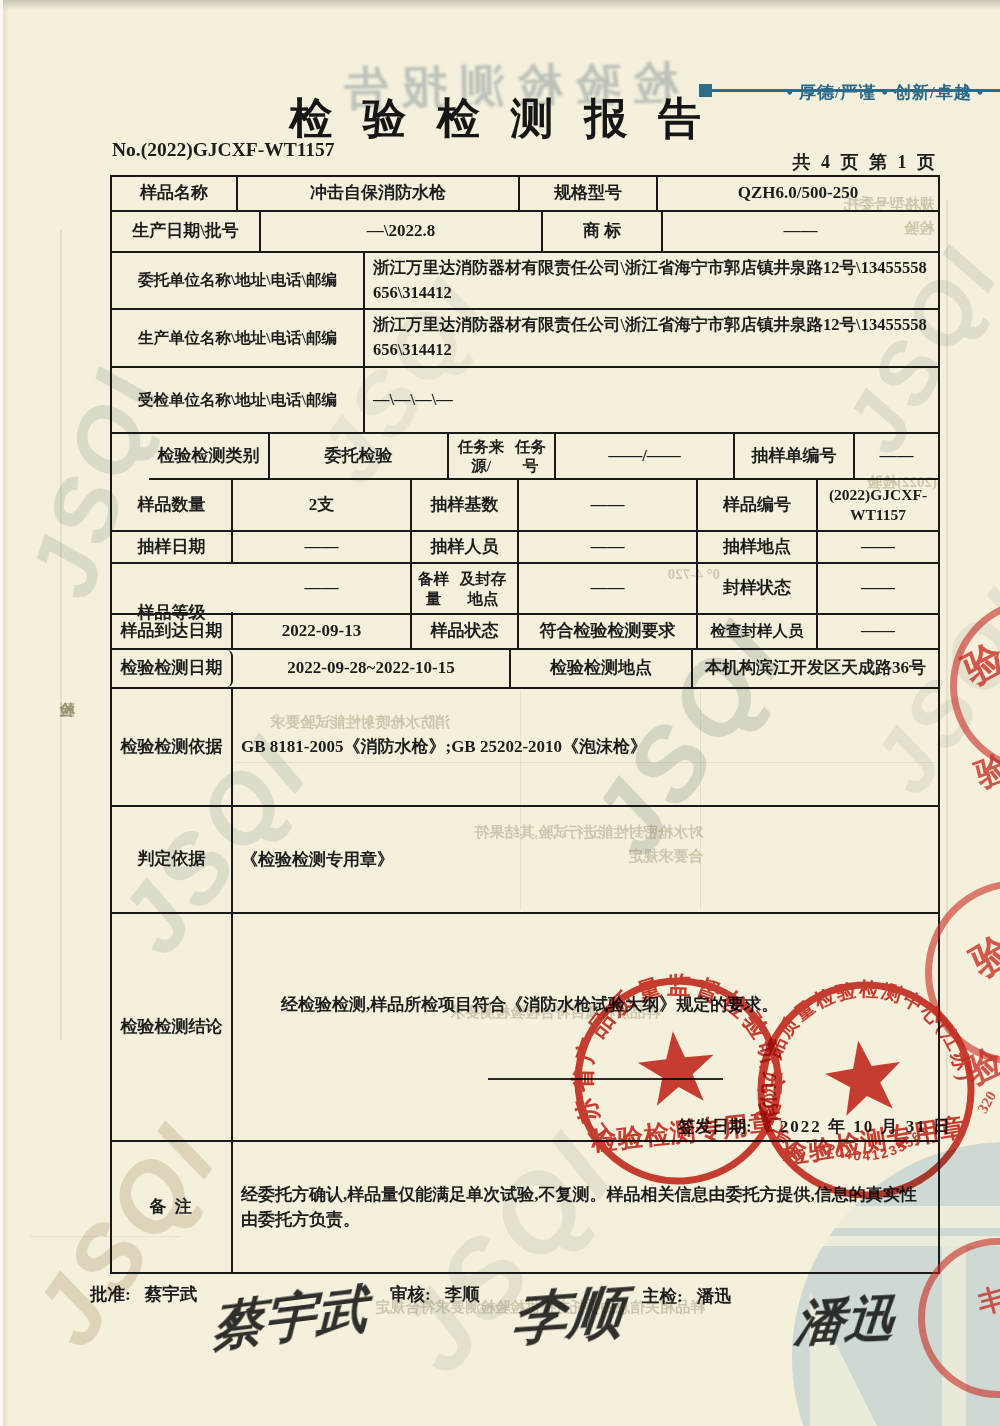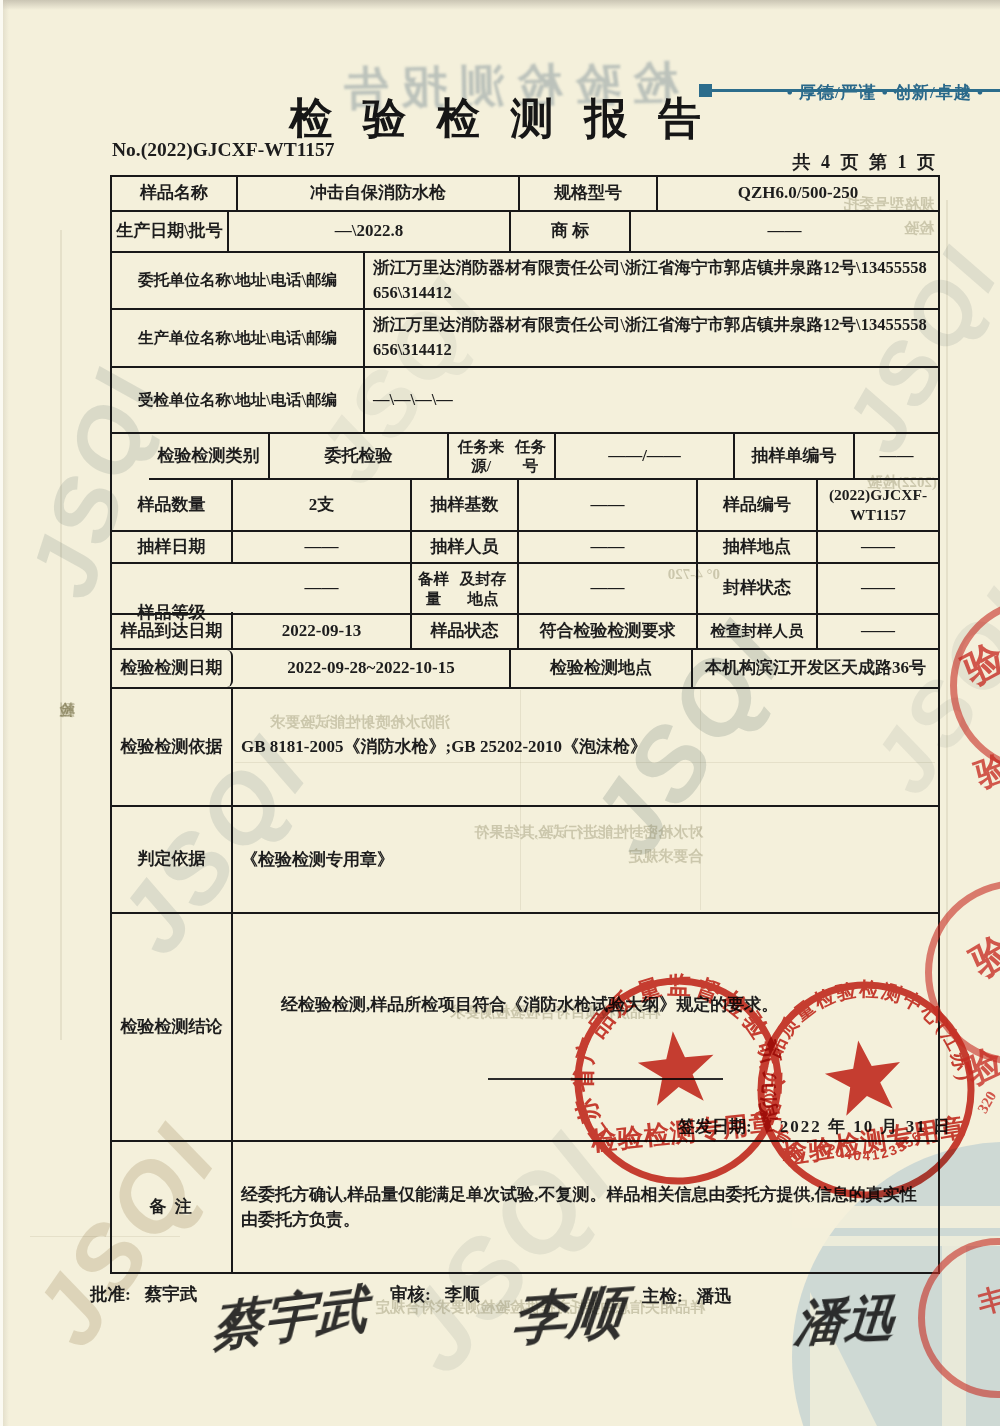--- a/index.html
+++ b/index.html
@@ -124,21 +124,21 @@
   <div class="tbl">
 
     <div class="tr" style="height:35px;">
       <div class="td" style="width:126px;">样品名称</div>
       <div class="td" style="width:282px;">冲击自保消防水枪</div>
       <div class="td" style="width:138px;">规格型号</div>
       <div class="td">QZH6.0/500-250</div>
     </div>
 
     <div class="tr" style="height:41px;">
-      <div class="td" style="width:117px;">生产日期\批号</div>
+      <div class="td" style="width:149px;">生产日期\批号</div>
       <div class="td" style="width:282px;">—\2022.8</div>
       <div class="td" style="width:120px;">商  标</div>
       <div class="td">——</div>
     </div>
 
     <div class="tr" style="height:57px;">
       <div class="td small" style="width:253px;white-space:nowrap;">委托单位名称\地址\电话\邮编</div>
       <div class="td vleft">浙江万里达消防器材有限责任公司\浙江省海宁市郭店镇井泉路12号\13455558656\314412</div>
     </div>
 

